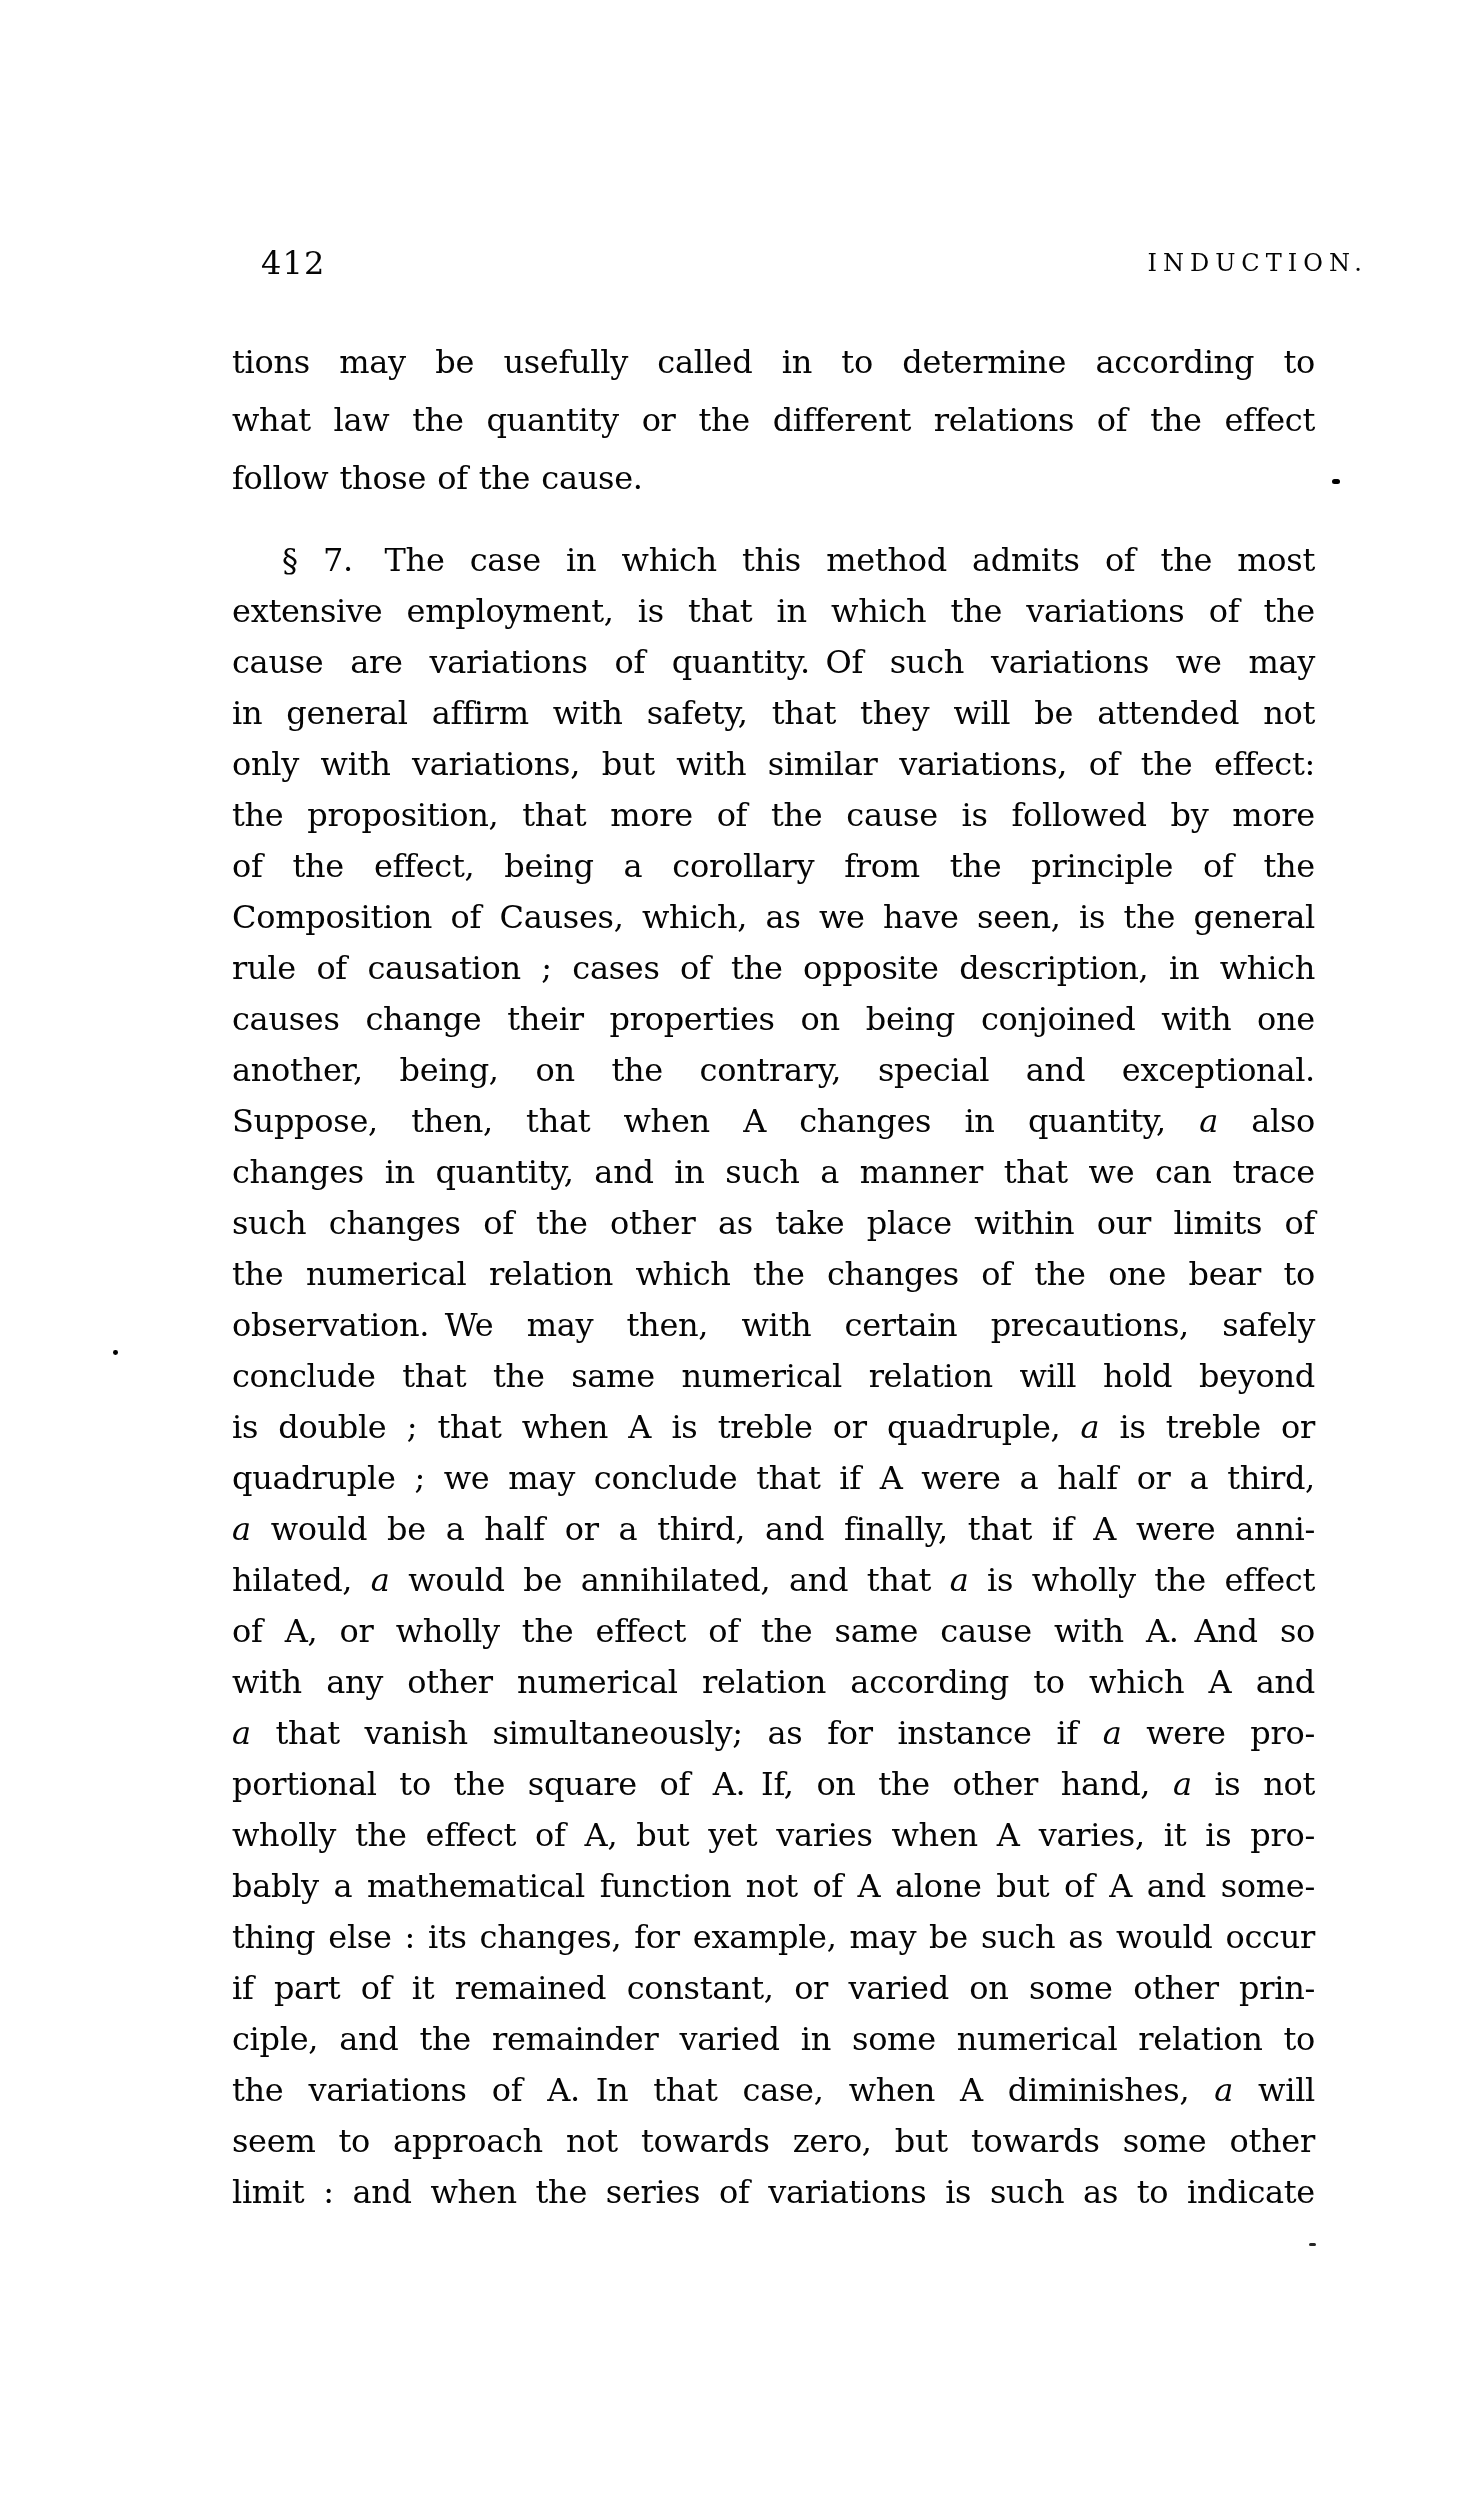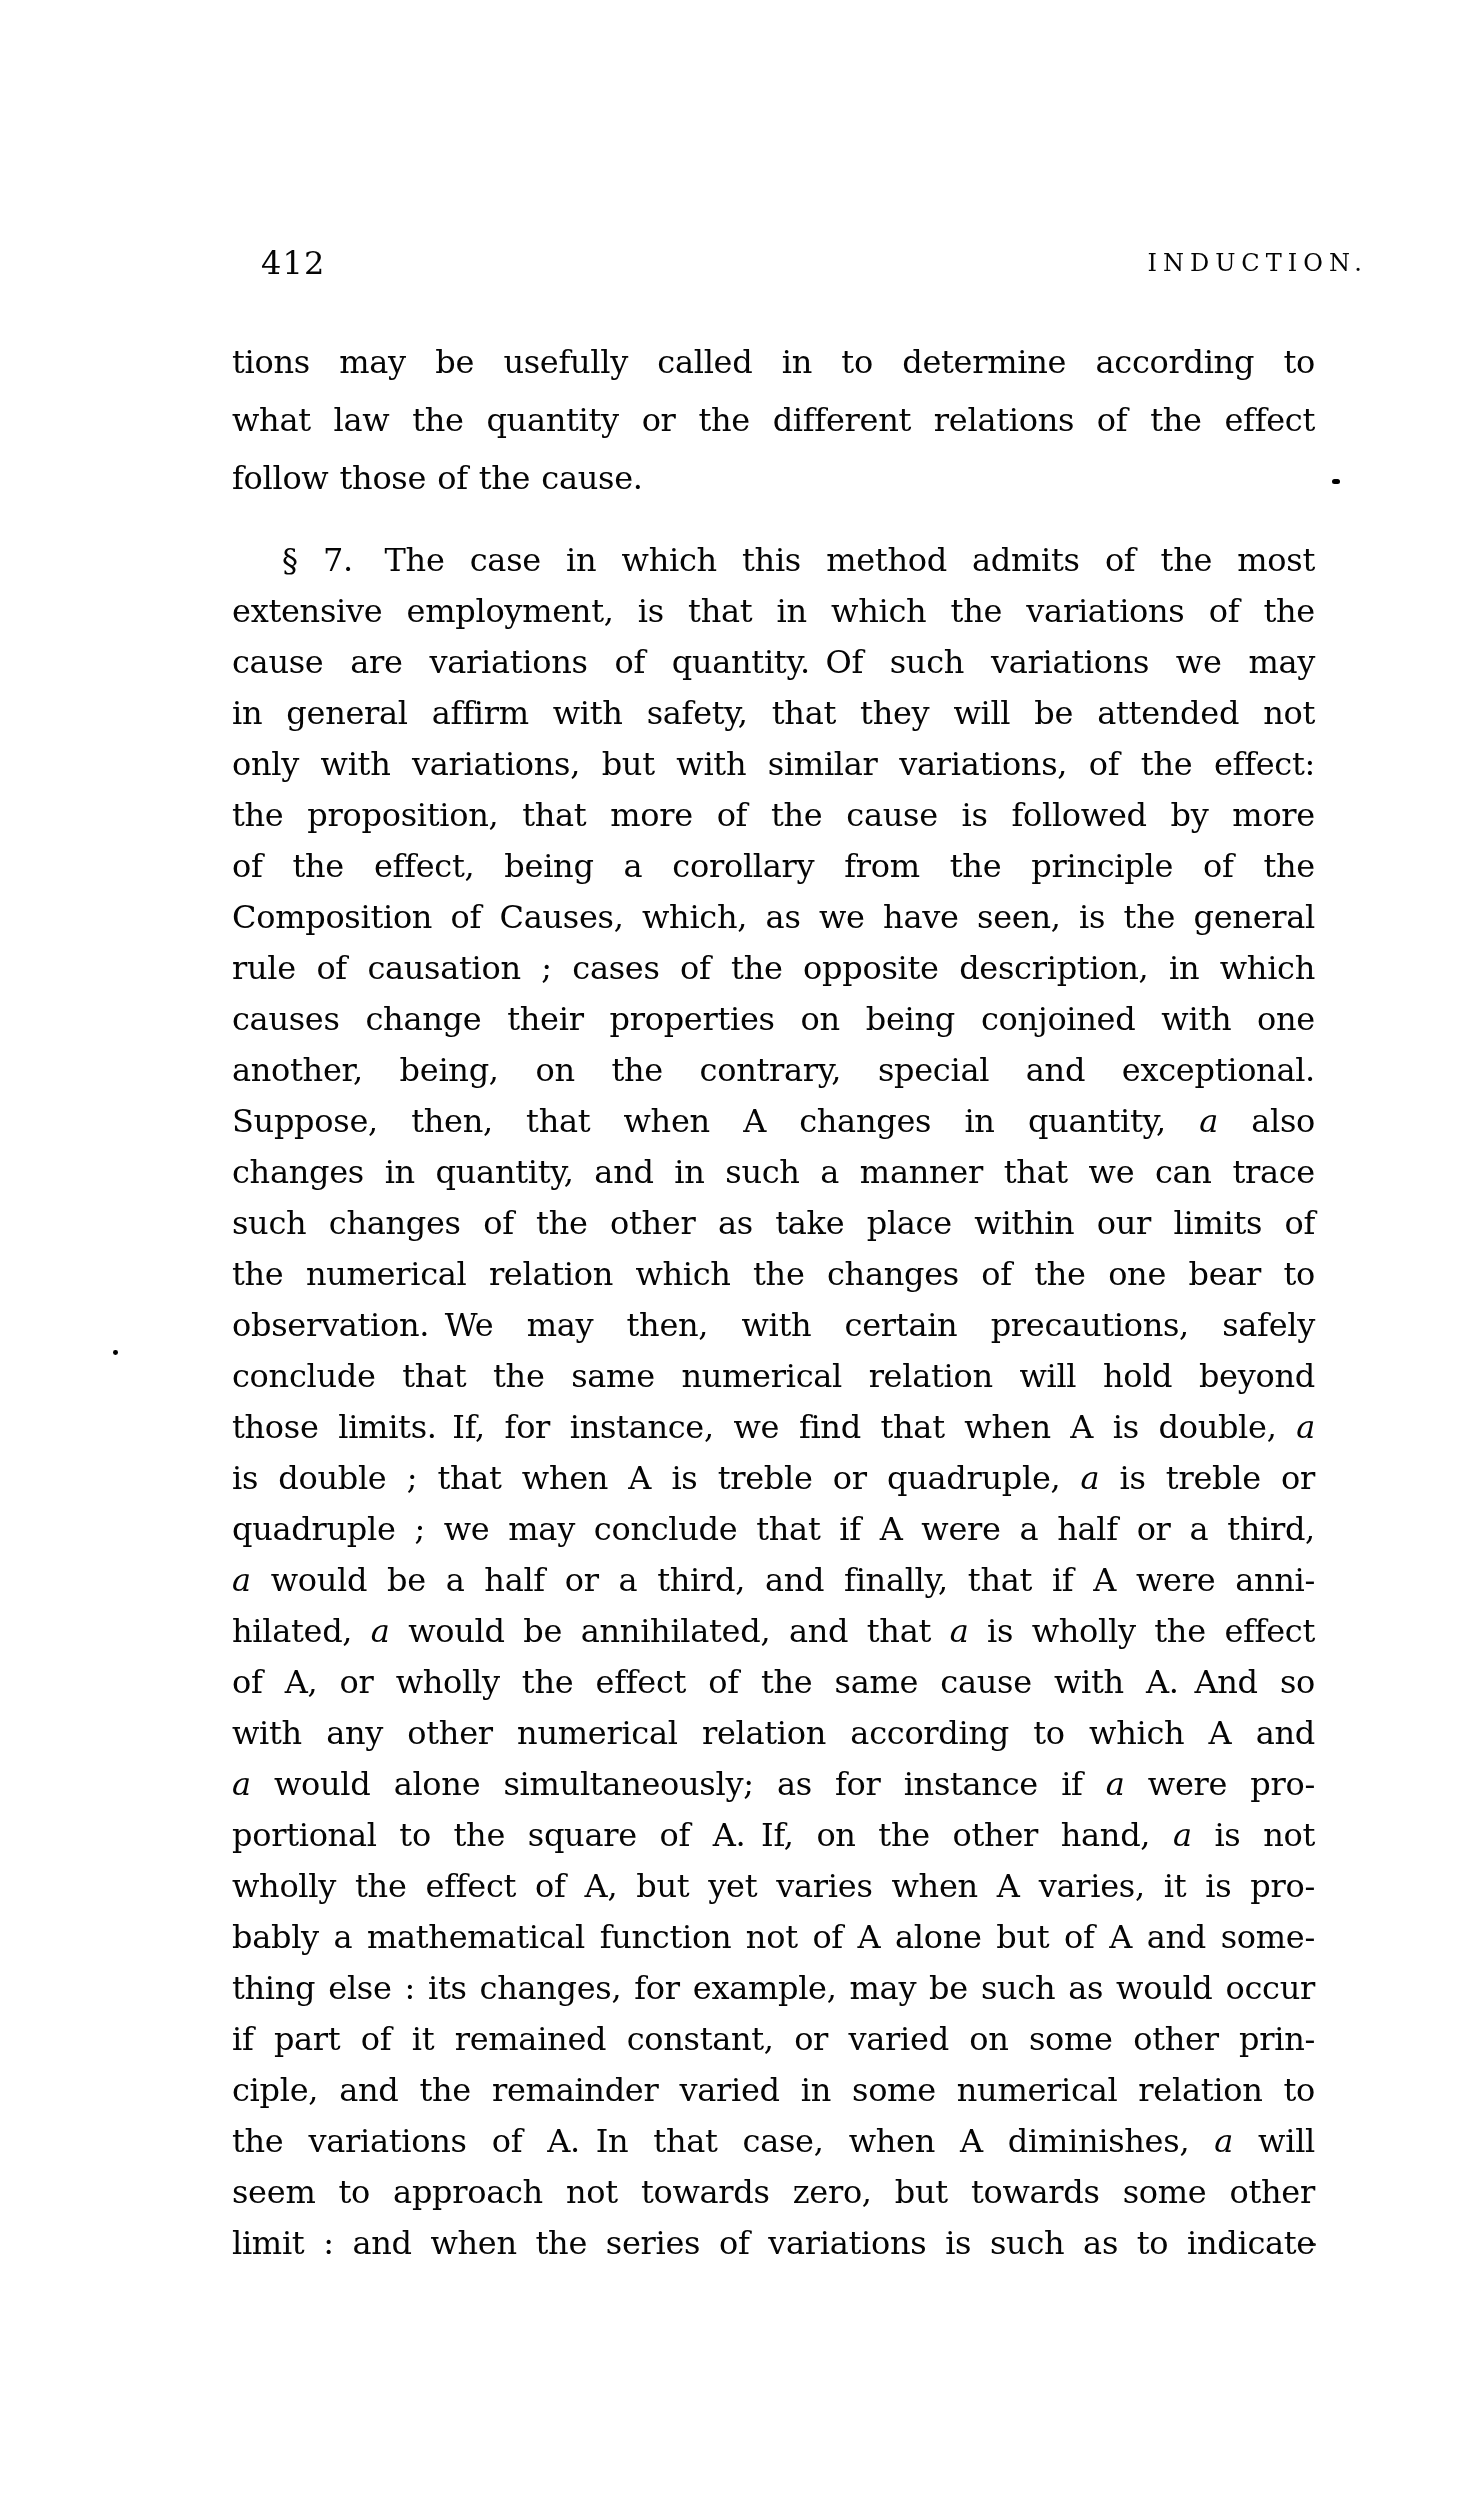--- a/index.html
+++ b/index.html
@@ -81,28 +81,27 @@
         <div class="line"><span>Composition of Causes, which, as we have seen, is the general</span></div>
         <div class="line"><span>rule of causation ; cases of the opposite description, in which</span></div>
         <div class="line"><span>causes change their properties on being conjoined with one</span></div>
         <div class="line"><span>another, being, on the contrary, special and exceptional.</span></div>
         <div class="line"><span>Suppose, then, that when A changes in quantity, </span><i>a</i><span> also</span></div>
         <div class="line"><span>changes in quantity, and in such a manner that we can trace</span></div>
         <div class="line"><span>such changes of the other as take place within our limits of</span></div>
         <div class="line"><span>the numerical relation which the changes of the one bear to</span></div>
         <div class="line"><span>observation. We may then, with certain precautions, safely</span></div>
         <div class="line"><span>conclude that the same numerical relation will hold beyond</span></div>
-        <div class="line"><span>those limits. If, for instance, we find that when A is double, </span><i>a</i></div>
         <div class="line"><span>is double ; that when A is treble or quadruple, </span><i>a</i><span> is treble or</span></div>
         <div class="line"><span>quadruple ; we may conclude that if A were a half or a third,</span></div>
         <div class="line"><i>a</i><span> would be a half or a third, and finally, that if A were anni-</span></div>
         <div class="line"><span>hilated, </span><i>a</i><span> would be annihilated, and that </span><i>a</i><span> is wholly the effect</span></div>
         <div class="line"><span>of A, or wholly the effect of the same cause with A. And so</span></div>
         <div class="line"><span>with any other numerical relation according to which A and</span></div>
-        <div class="line"><i>a</i><span> would alone simultaneously; as for instance if </span><i>a</i><span> were pro-</span></div>
+        <div class="line"><i>a</i><span> that vanish simultaneously; as for instance if </span><i>a</i><span> were pro-</span></div>
         <div class="line"><span>portional to the square of A. If, on the other hand, </span><i>a</i><span> is not</span></div>
         <div class="line"><span>wholly the effect of A, but yet varies when A varies, it is pro-</span></div>
         <div class="line"><span>bably a mathematical function not of A alone but of A and some-</span></div>
         <div class="line"><span>thing else : its changes, for example, may be such as would occur</span></div>
         <div class="line"><span>if part of it remained constant, or varied on some other prin-</span></div>
         <div class="line"><span>ciple, and the remainder varied in some numerical relation to</span></div>
         <div class="line"><span>the variations of A. In that case, when A diminishes, </span><i>a</i><span> will</span></div>
         <div class="line"><span>seem to approach not towards zero, but towards some other</span></div>
         <div class="line"><span>limit : and when the series of variations is such as to indicate</span></div>
       </div>

